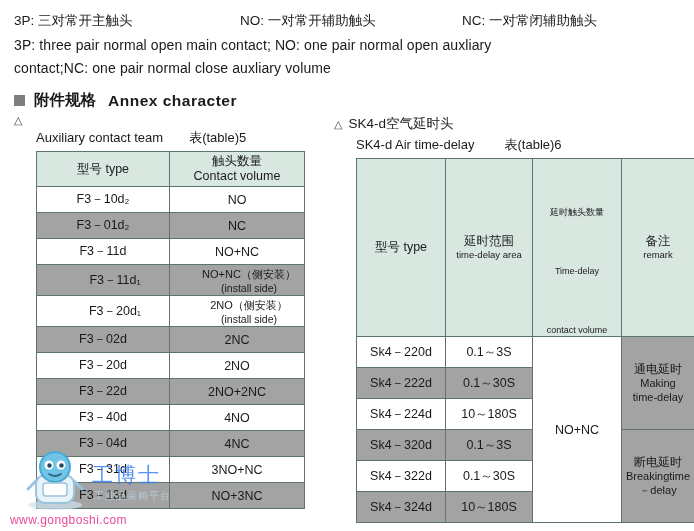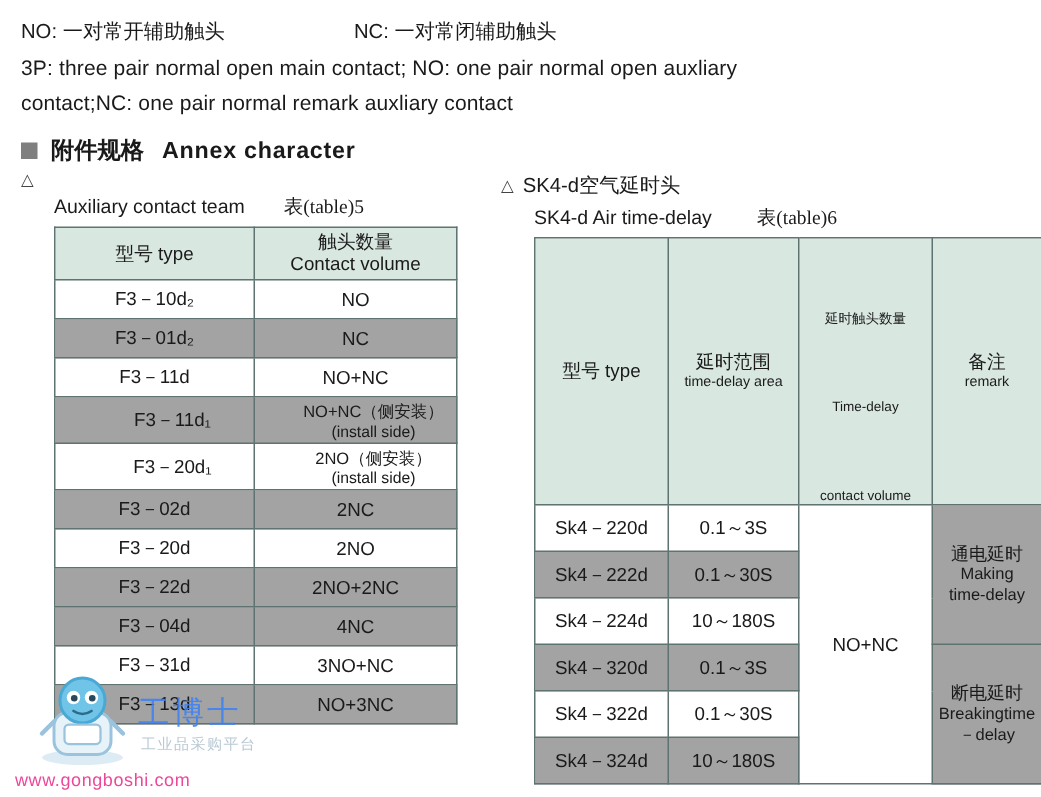--- a/index.html
+++ b/index.html
@@ -83,21 +83,21 @@
   .sub-head .txt { font-weight: normal; }
 
   .sub-head-2 {
     display: flex;
     align-items: baseline;
     font-size: 13px;
     margin: 0 0 4px 22px;
     white-space: nowrap;
   }
   .sub-head-2 .title { }
-  .sub-head-2 .tbl-no { margin-left: 26px; font-family: Liberation Serif, serif; }
+  .sub-head-2 .tbl-no { margin-left: 26px; }
   .sub-head-2 .tbl-no.wide { margin-left: 30px; }
 
   
   table {
     border-collapse: collapse;
     margin-left: 22px;
     table-layout: fixed;
   }
   table td, table th {
     border: 1px solid #5f7470;
@@ -171,26 +171,27 @@
     position: absolute;
     left: 14px;
     bottom: 18px;
   }
 </style>
 </head>
 <body>
 
 <div class="note-block">
   <div class="note-line-1">
+    <span class="seg seg-1">3P: 三对常开主触头</span>
     <span class="seg seg-2">NO: 一对常开辅助触头</span>
     <span class="seg seg-3">NC: 一对常闭辅助触头</span>
   </div>
   <div class="note-en">
     <span class="ln1">3P: three pair normal open main contact; NO: one pair normal open auxliary</span>
-    <span class="ln2">contact;NC: one pair normal remark auxliary contact</span>
+    <span class="ln2">contact;NC: one pair normal close auxliary volume</span>
   </div>
 </div>
 
 <div class="section-head">
   <span class="sq-marker"></span>
   <span class="cn">附件规格</span>
   <span class="en">Annex  character</span>
 </div>
 
 <div class="columns">
@@ -243,20 +244,24 @@
           <td class="c1">F3－02d</td>
           <td class="c2">2NC</td>
         </tr>
         <tr class="row-white">
           <td class="c1">F3－20d</td>
           <td class="c2">2NO</td>
         </tr>
         <tr class="row-tint">
           <td class="c1">F3－22d</td>
           <td class="c2">2NO+2NC</td>
+        </tr>
+        <tr class="row-white">
+          <td class="c1">F3－40d</td>
+          <td class="c2">4NO</td>
         </tr>
         <tr class="row-tint">
           <td class="c1">F3－04d</td>
           <td class="c2">4NC</td>
         </tr>
         <tr class="row-white">
           <td class="c1">F3－31d</td>
           <td class="c2">3NO+NC</td>
         </tr>
         <tr class="row-tint">

